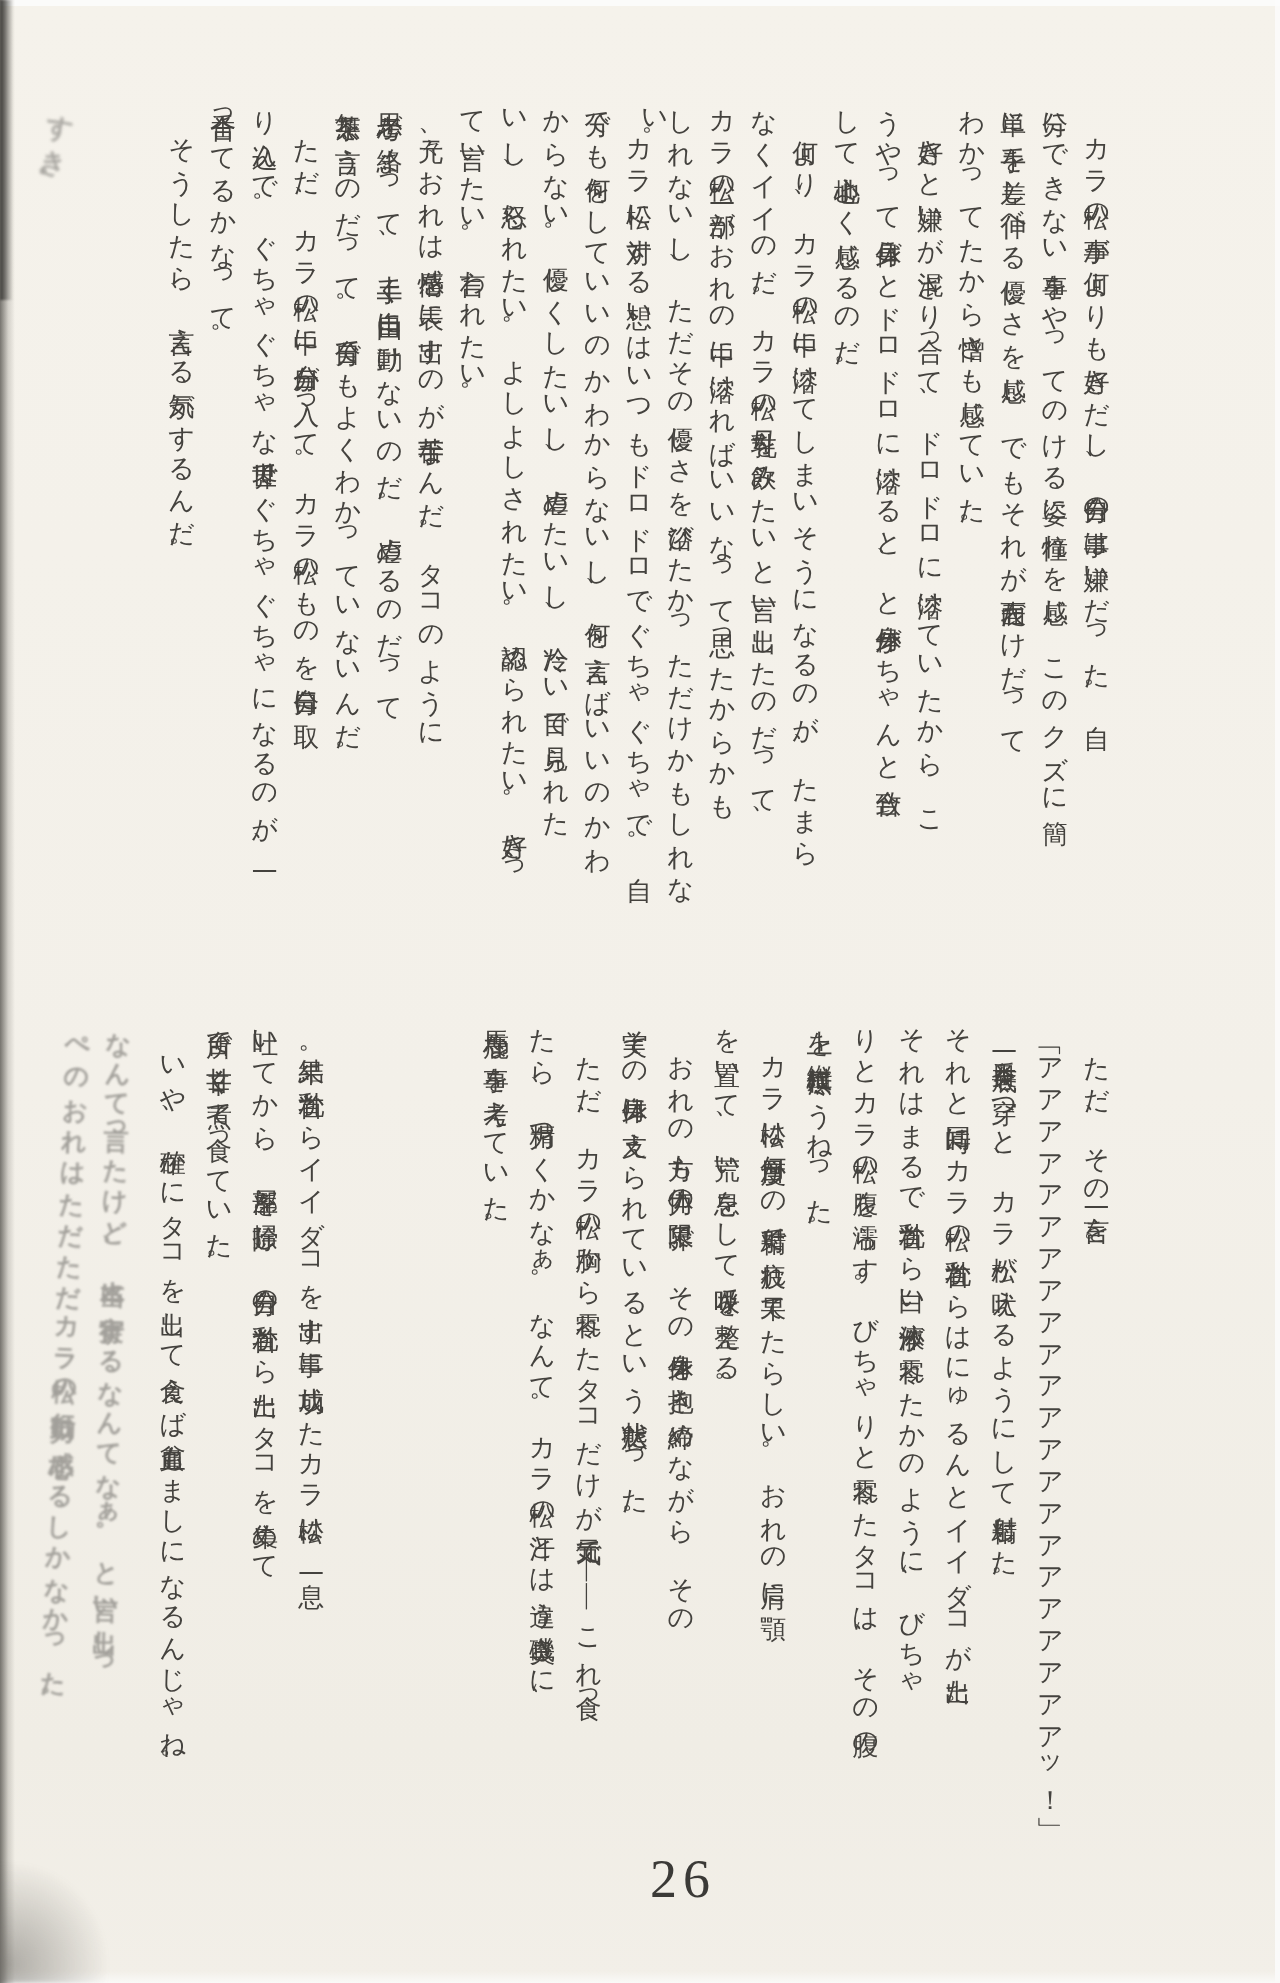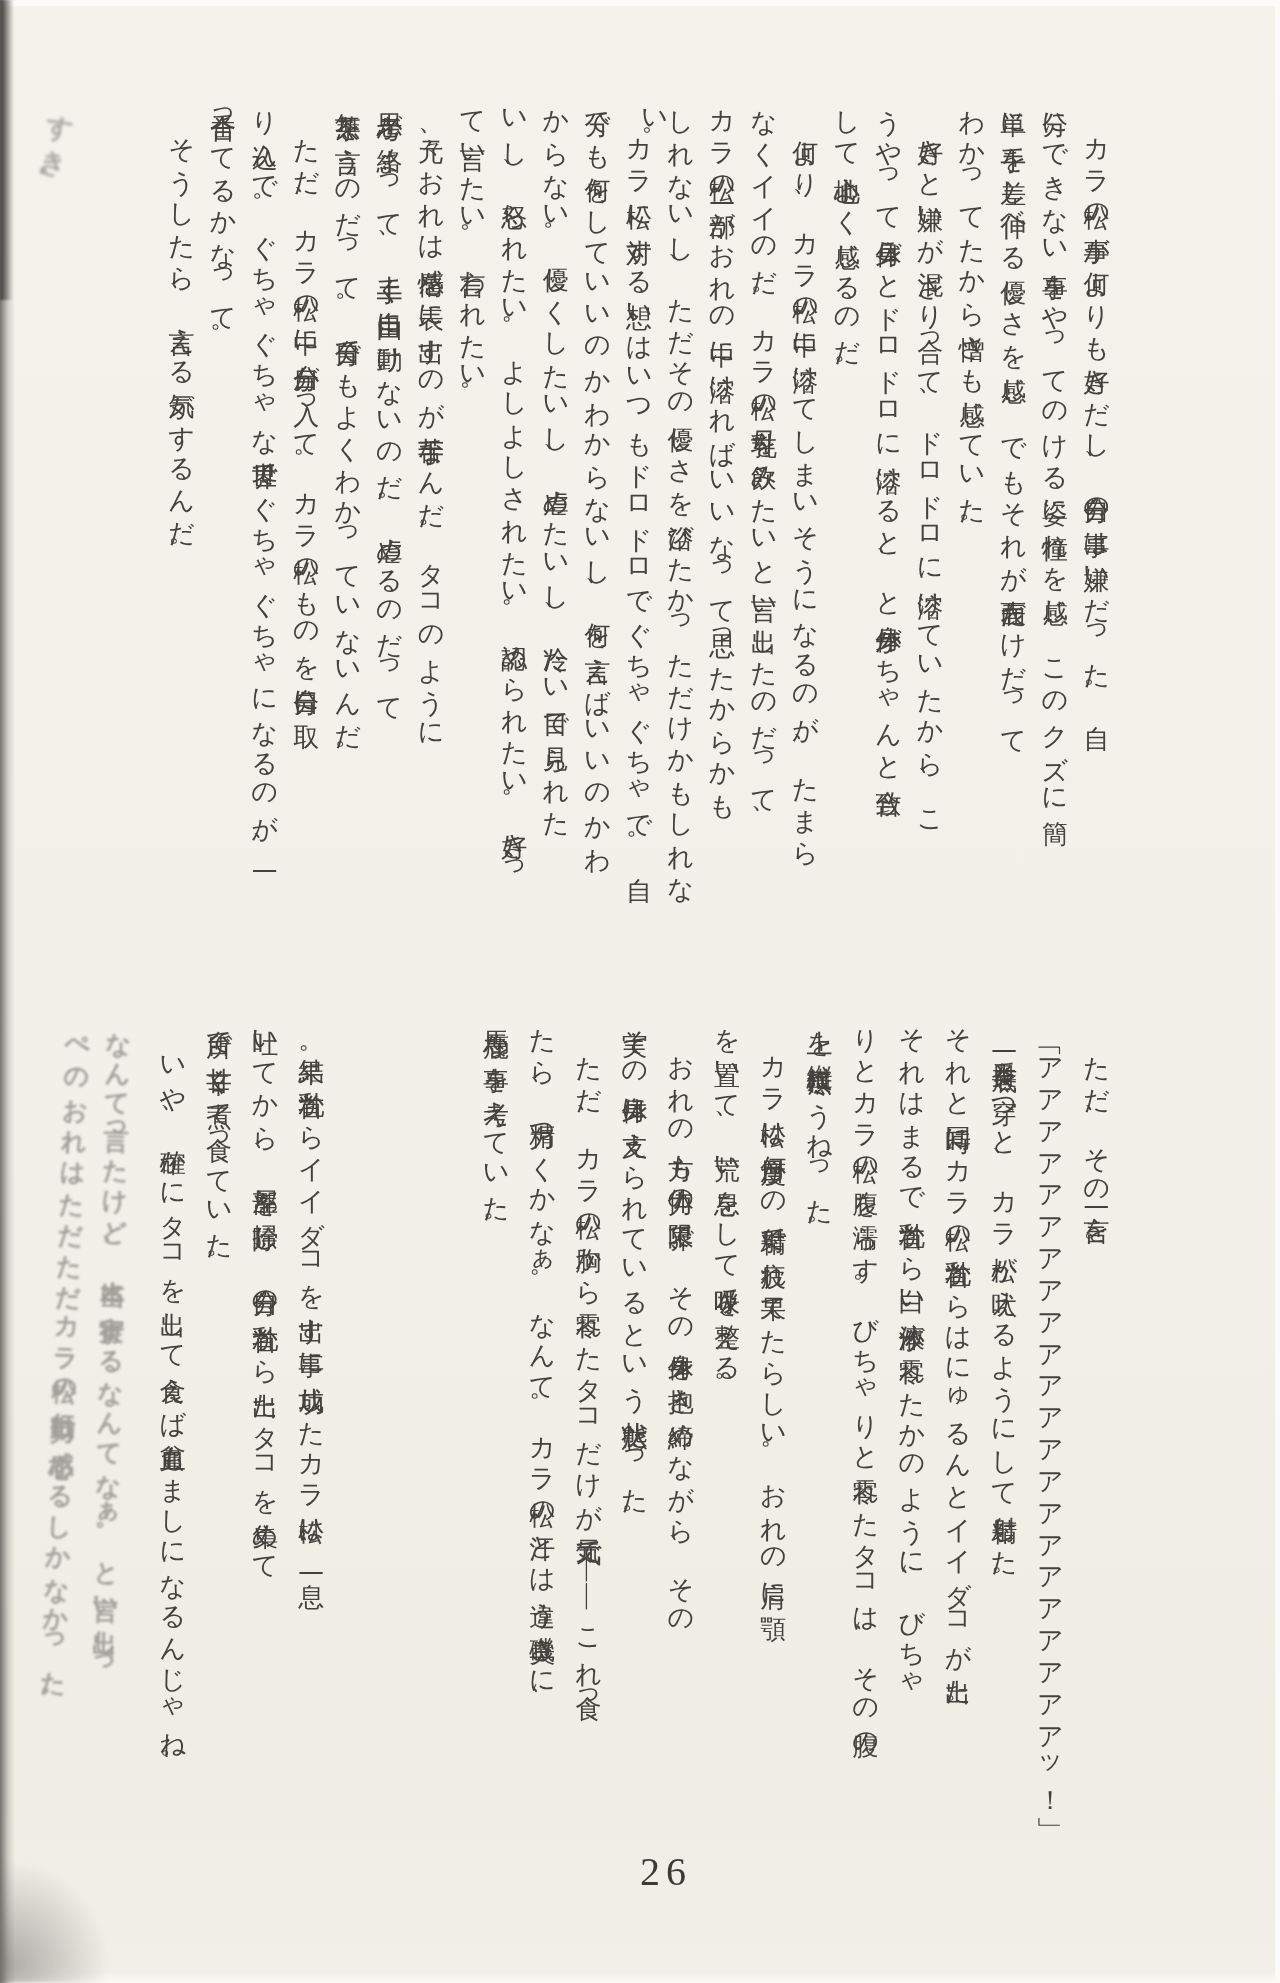--- a/index.html
+++ b/index.html
@@ -31,22 +31,22 @@
   
   .ghost-line{position:absolute;writing-mode:vertical-rl;text-orientation:mixed;
           font-size:25px;letter-spacing:2.4px;color:#8f8d88;font-weight:bold;
           filter:blur(1.2px);opacity:.8;height:832px;line-height:1;}
   .g1{left:97px;top:1014px;transform:rotate(1.3deg);}
   .g2{left:50px;top:1020px;transform:rotate(2.2deg);}
   .ghost-note{position:absolute;writing-mode:vertical-rl;left:42px;top:96px;
           font-size:27px;color:#9c9a95;font-weight:bold;filter:blur(1.4px);opacity:.85;
           transform:rotate(11deg);letter-spacing:4px;line-height:1;}
 
-  .pageno{position:absolute;left:596px;top:1848px;width:140px;text-align:center;
-          font-size:40px;letter-spacing:6px;color:#3b3a37;}
+  .pageno{position:absolute;left:576px;top:1848px;width:140px;text-align:right;
+          font-size:54px;letter-spacing:6px;color:#3b3a37;}
 </style>
 </head>
 <body>
 
 <div class="page">
   <div class="edge-top"></div>
   <div class="edge-right"></div>
   <div class="edge-bottom"></div>
   <div class="edge-left"></div>
   <div class="corner-tl"></div>

